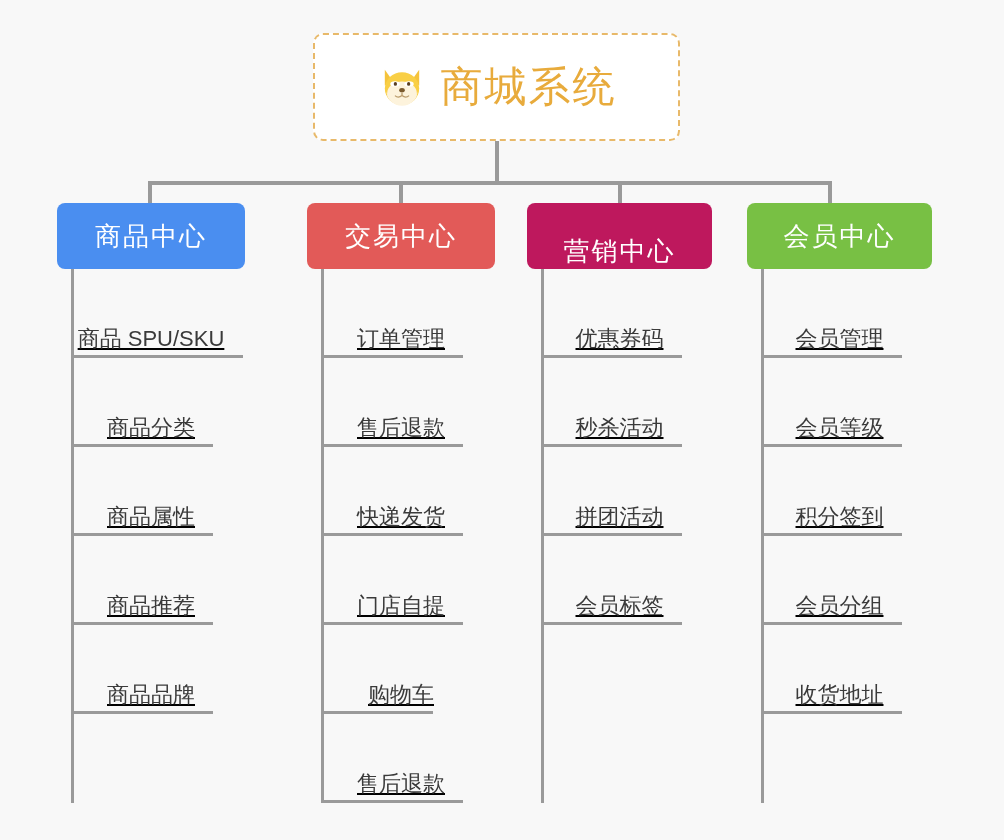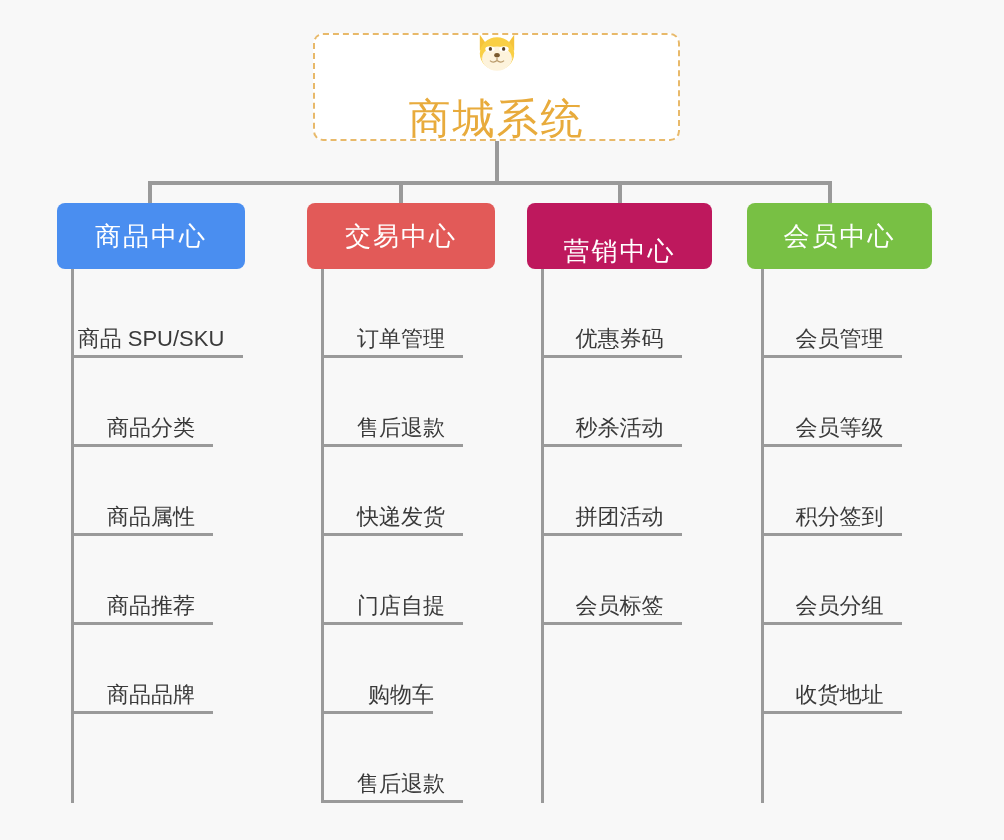--- a/index.html
+++ b/index.html
@@ -39,21 +39,21 @@
 
   
   .branch{ position:absolute; top:203px; }
 
   .branch-header{
     height:66px; border-radius:8px;
     display:flex; align-items:center; justify-content:center;
     color:#ffffff; font-size:26px; letter-spacing:2px; white-space:nowrap;
   }
 
-  .branch-body{ position:relative; }
+  .branch-body{ position:relative;text-decoration:underline; }
   .trunk{
     position:absolute; left:14px; top:0; width:3px;
     background:#9a9a9a;
   }
   .leaf{
     position:relative; height:89px;
     display:flex; align-items:flex-end; justify-content:center;
   }
   .leaf-label{
     font-size:22px; color:#3a3a3a; white-space:nowrap;
@@ -68,21 +68,21 @@
   .branch-1{ left:57px;  width:188px; }
   .branch-2{ left:307px; width:188px; }
   .branch-3{ left:527px; width:185px; }
   .branch-4{ left:747px; width:185px; }
 </style>
 </head>
 <body style="background: rgb(248, 248, 248);">
 
 <div id="chart">
 
-  <div class="root-node" style="border-color: rgb(232, 185, 106); background: rgb(255, 255, 255); flex-direction: column;">
+  <div class="root-node" style="border-color: rgb(232, 185, 106); background: rgb(255, 255, 255);">
     <span class="root-icon">
       <svg viewBox="0 0 64 64" xmlns="http://www.w3.org/2000/svg">
         <path d="M10 10 L10 30 L20 24 Z" fill="#f5c33b"></path>
         <path d="M54 10 L54 30 L44 24 Z" fill="#f5c33b"></path>
         <ellipse cx="32" cy="34" rx="22" ry="21" fill="#f9cf45"></ellipse>
         <path d="M12 36 a20 20 0 0 0 40 0 a20 14 0 0 1 -40 0 Z" fill="#fdf3dc"></path>
         <ellipse cx="32" cy="40" rx="19" ry="15" fill="#fdf3dc"></ellipse>
         <ellipse cx="23" cy="28" rx="6" ry="3.4" fill="#ffffff"></ellipse>
         <ellipse cx="41" cy="28" rx="6" ry="3.4" fill="#ffffff"></ellipse>
         <ellipse cx="23.5" cy="28" rx="2.1" ry="2.4" fill="#5a4023"></ellipse>

